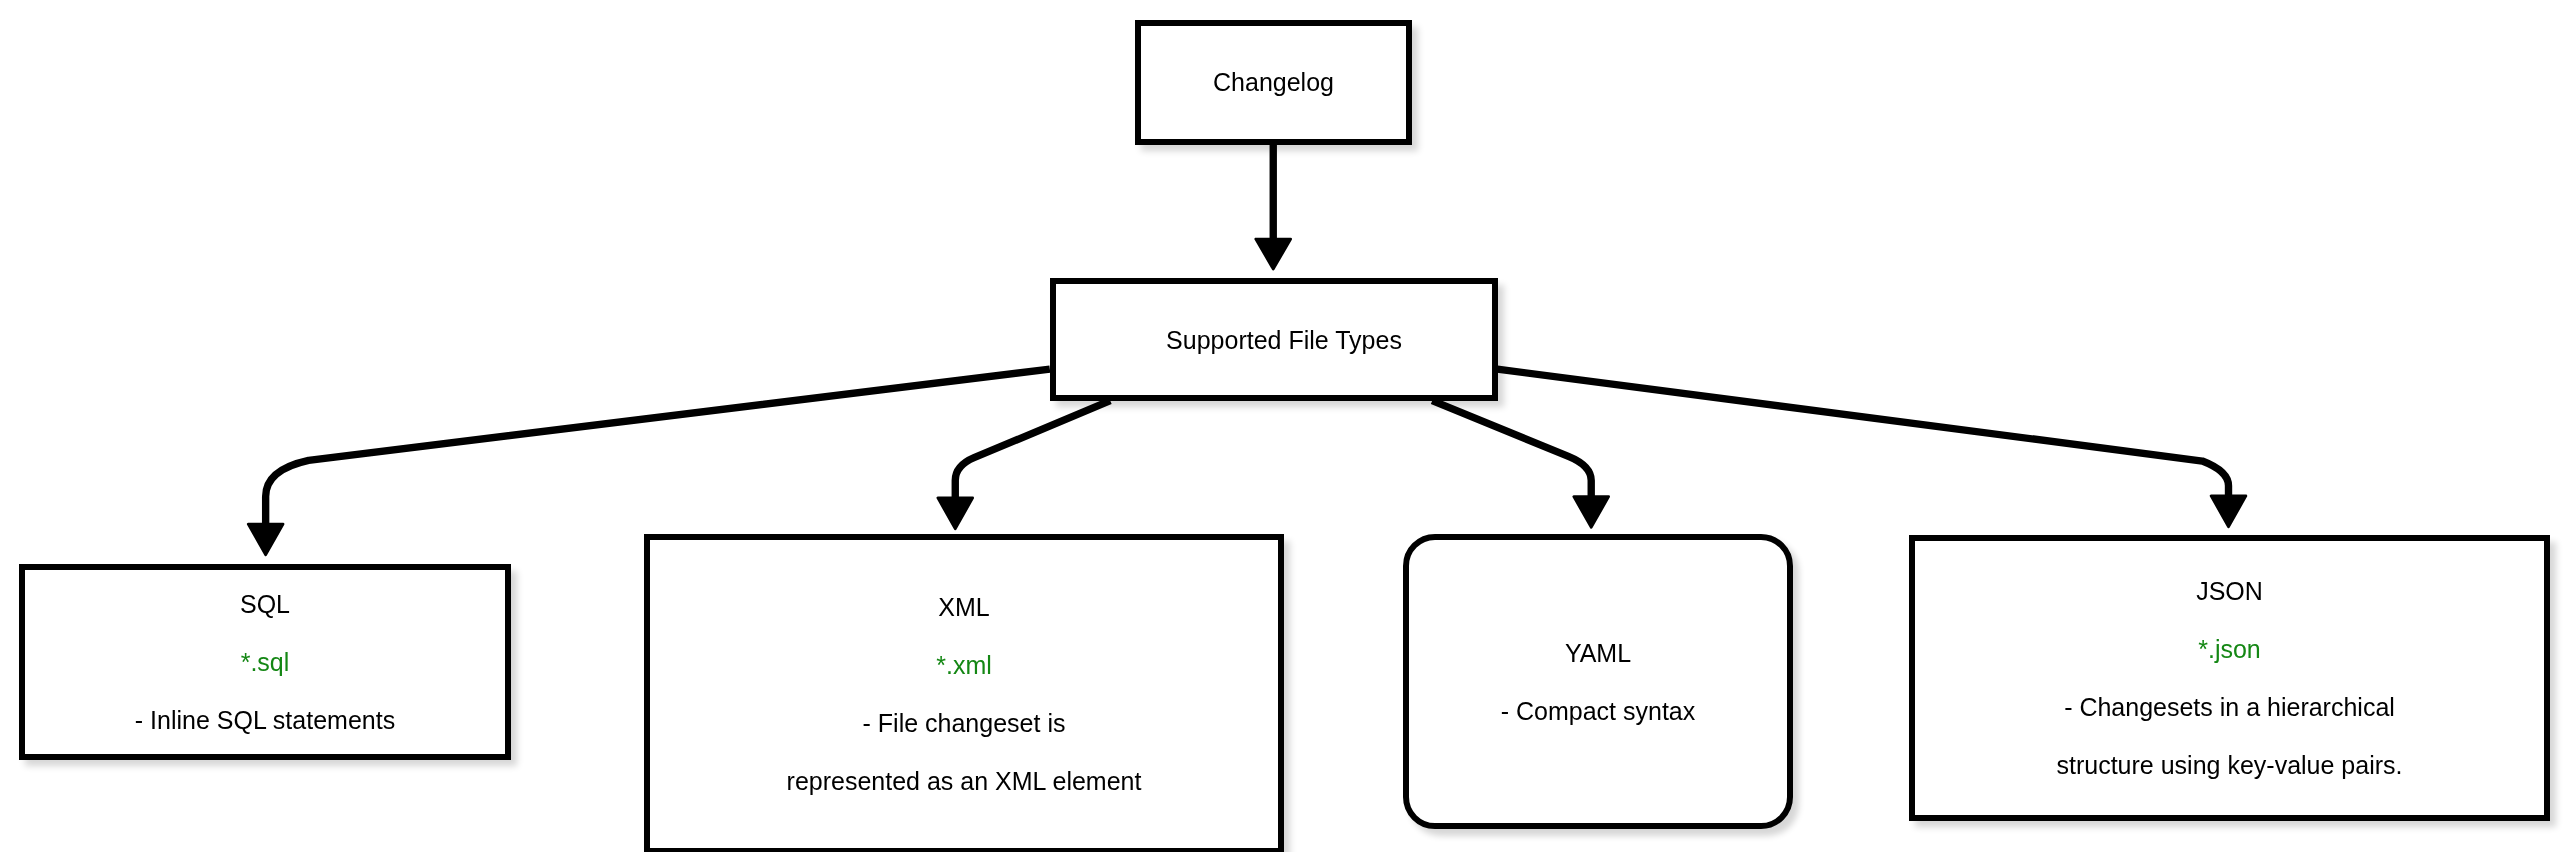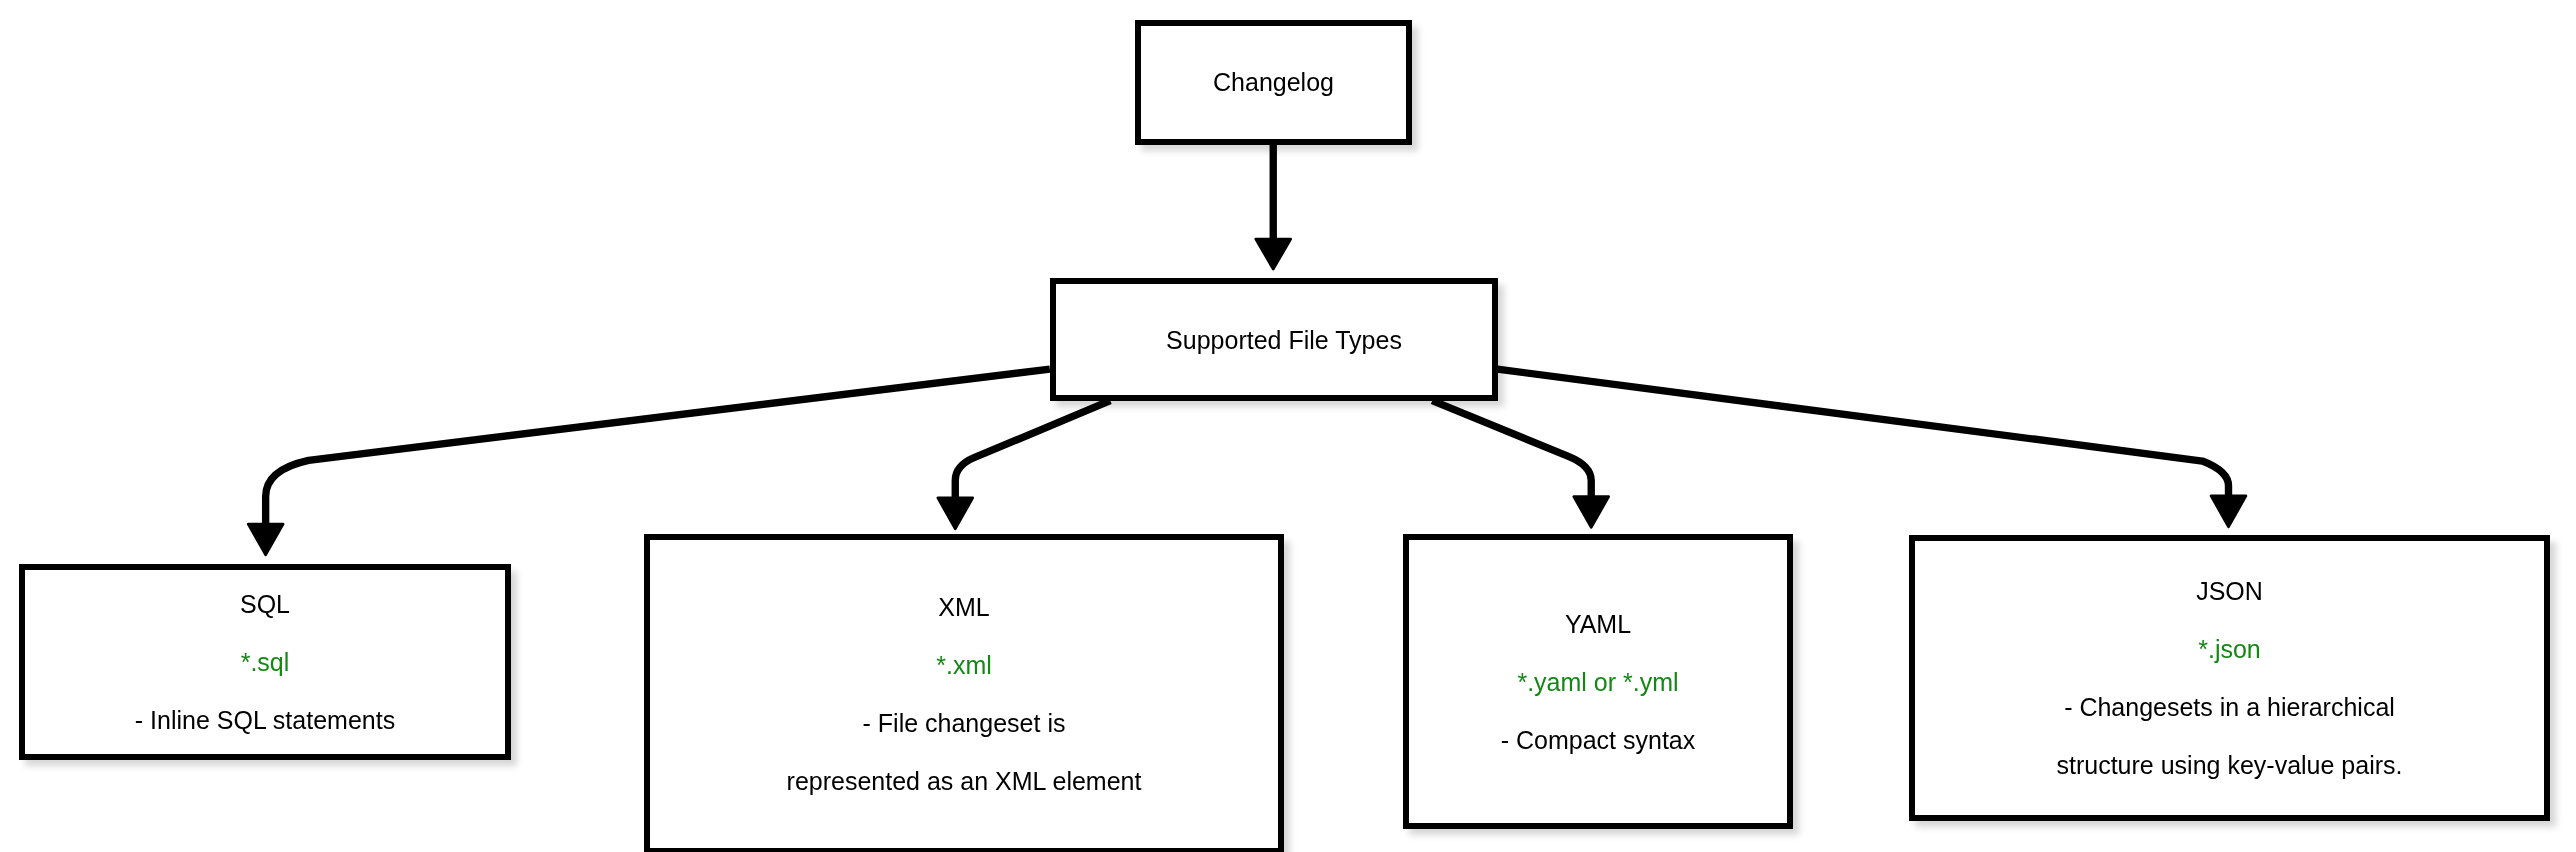--- a/index.html
+++ b/index.html
@@ -92,23 +92,22 @@
     <div class="line">- Inline SQL statements</div>
   </div>
 
   <div class="node" style="left:644px; top:534px; width:640px; height:320px;">
     <div class="line">XML</div>
     <div class="line ext">*.xml</div>
     <div class="line">- File changeset is</div>
     <div class="line">represented as an XML element</div>
   </div>
 
-  <div class="node" style="left:1403px; top:534px; width:390px; height:295px;">
+  <div class="node" style="left:1403px; top:534px; width:390px; height:295px;border-radius:32px;">
     <div class="line">YAML</div>
-    <div class="line ext">*.yaml or *.yml</div>
     <div class="line">- Compact syntax</div>
   </div>
 
   <div class="node" style="left:1909px; top:535px; width:641px; height:286px;">
     <div class="line">JSON</div>
     <div class="line ext">*.json</div>
     <div class="line">- Changesets in a hierarchical</div>
     <div class="line">structure using key-value pairs.</div>
   </div>
 

